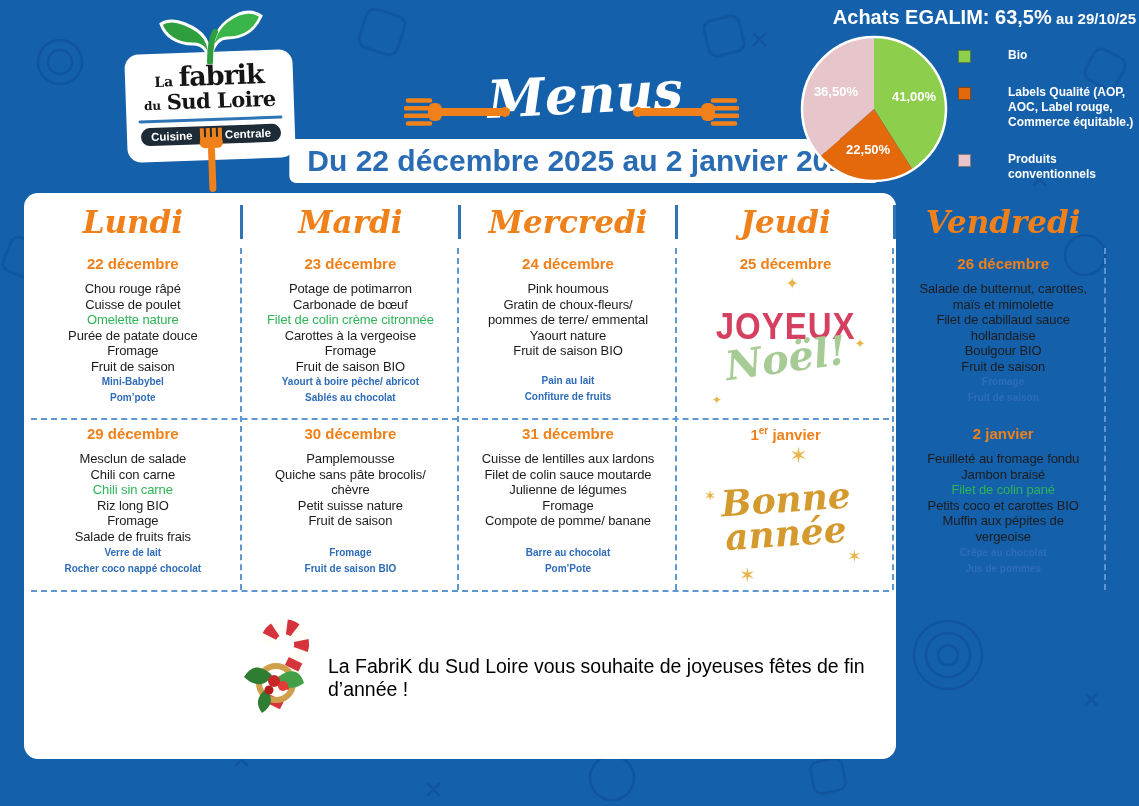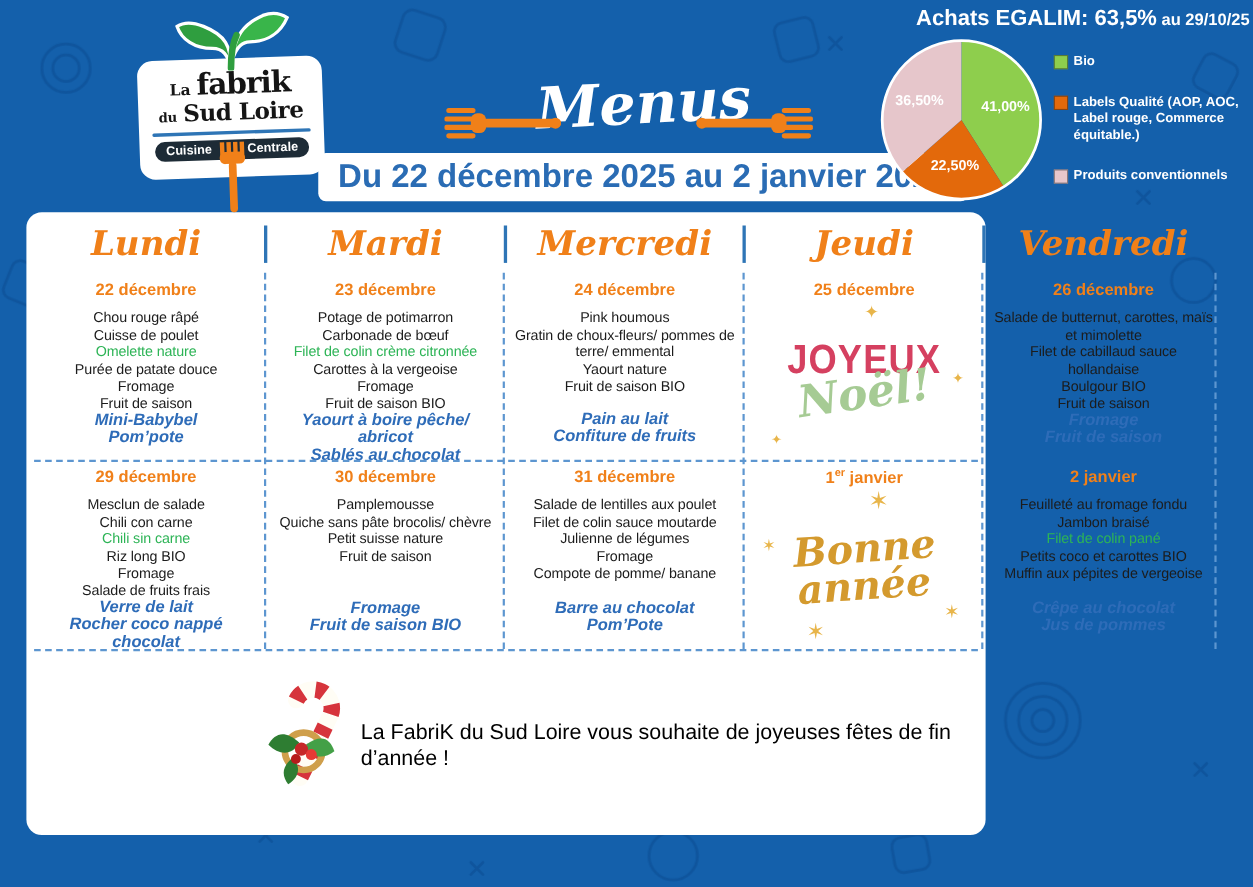--- a/index.html
+++ b/index.html
@@ -33,43 +33,43 @@
   .date-banner{position:absolute;left:585px;top:139px;transform:translateX(-50%);
     background:#fff;border-radius:7px;padding:5px 18px;white-space:nowrap;z-index:2;
     color:#2a6cb4;font-weight:bold;font-size:30px;}
 
   
   .egalim-title{position:absolute;left:830px;top:6px;width:306px;text-align:right;color:#fff;z-index:2;white-space:nowrap;}
   .egalim-main{font-size:20px;font-weight:bold;}
   .egalim-suffix{font-size:15px;font-weight:bold;}
   .pie-wrap{position:absolute;left:794px;top:27px;z-index:2;}
   .legend{position:absolute;left:958px;top:48px;width:180px;z-index:2;}
-  .legend-item{display:flex;align-items:flex-start;margin-bottom:22px;}
+  .legend-item{display:flex;align-items:flex-start;margin-bottom:22px;gap:32px;}
   .legend-swatch{width:11px;height:11px;flex:0 0 11px;margin:2px 5px 0 0;border:1px solid rgba(25,25,25,.45);}
   .legend-label{color:#fff;font-size:12px;line-height:15px;font-weight:bold;}
 
   
   .card{position:absolute;left:24px;top:193px;width:872px;height:566px;background:#fff;border-radius:14px;z-index:2;}
   .day-col{position:absolute;top:0;height:397px;width:217.6px;}
   .day-name{height:54px;line-height:58px;text-align:center;
     font-family:"DejaVu Serif",serif;font-style:italic;font-weight:bold;font-size:31px;color:var(--orange,#f08019);}
   .col-bar{position:absolute;top:12px;right:-1.5px;width:3px;height:34px;background:#2e75b6;}
   .vdash{position:absolute;top:55px;bottom:0;right:0;width:0;border-right:2px dashed #5d96d0;}
   .day-col.last .vdash{right:6px;}
   .hdash{position:absolute;left:7px;right:7px;height:0;border-top:2px dashed #5d96d0;}
-  .cell{display:flex;flex-direction:column;text-align:center;padding:0 8px;}
+  .cell{display:flex;flex-direction:column;text-align:center;padding:0 19px;}
   .cell.week1{height:170px;}
   .cell.week2{height:172px;}
   .date{margin-top:8px;font-size:15px;font-weight:bold;color:var(--orange,#f08019);}
   .date sup{font-size:10px;}
   .items{margin-top:9px;}
   .item{font-size:13px;line-height:15.5px;color:#1c1c1c;letter-spacing:-0.1px;}
   .item.green{color:var(--green,#2db456);}
   .desserts{margin-top:auto;margin-bottom:12px;}
-  .dessert{font-size:15px;line-height:16px;font-weight:bold;color:var(--dessert-blue,#2e6cb8);font-style:italic;}
+  .dessert{font-size:10px;line-height:16px;font-weight:bold;color:var(--dessert-blue,#2e6cb8);}
 
   
   .special{position:relative;flex:1;display:flex;flex-direction:column;align-items:center;justify-content:center;}
   .noel1{font-weight:800;font-size:33px;letter-spacing:1px;transform:scaleY(1.12);font-family:"Liberation Sans",sans-serif;}
   .noel2{font-family:"DejaVu Serif",serif;font-style:italic;font-weight:bold;font-size:40px;transform:rotate(-8deg);margin-top:-12px;}
   .bonne1,.bonne2{font-family:"DejaVu Serif",serif;font-style:italic;font-weight:bold;font-size:36px;line-height:0.95;transform:rotate(-4deg);}
   .sparkle{position:absolute;color:#e8b54a;}
   .sp-a{top:2px;left:50%;font-size:16px;}
   .sp-b{top:44%;right:10px;font-size:13px;}
   .sp-c{bottom:10px;left:16px;font-size:12px;}
@@ -263,21 +263,21 @@
               <div class="item">Fruit de saison BIO</div>
             </div>
             <div class="desserts">
               <div class="dessert">Pain au lait</div>
               <div class="dessert">Confiture de fruits</div>
             </div>
           </div>
           <div class="cell week2">
             <div class="date">31 décembre</div>
             <div class="items">
-              <div class="item">Salade de lentilles aux poulet</div>
+              <div class="item">Cuisse de lentilles aux lardons</div>
               <div class="item">Filet de colin sauce moutarde</div>
               <div class="item">Julienne de légumes</div>
               <div class="item">Fromage</div>
               <div class="item">Compote de pomme/ banane</div>
             </div>
             <div class="desserts">
               <div class="dessert">Barre au chocolat</div>
               <div class="dessert">Pom’Pote</div>
             </div>
           </div>

